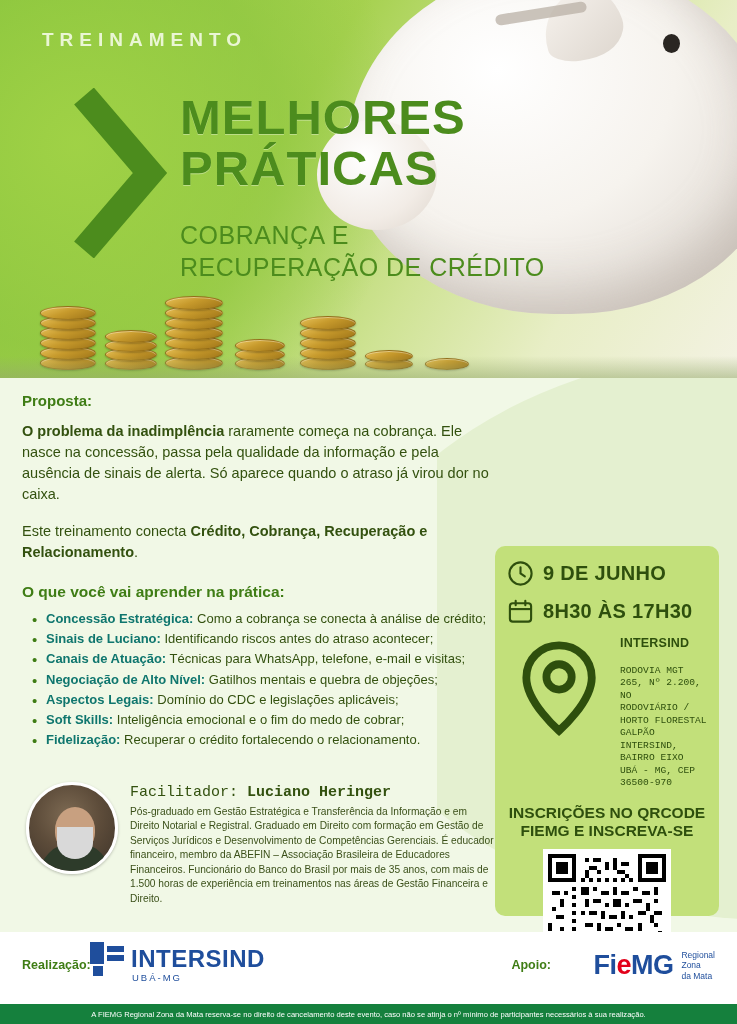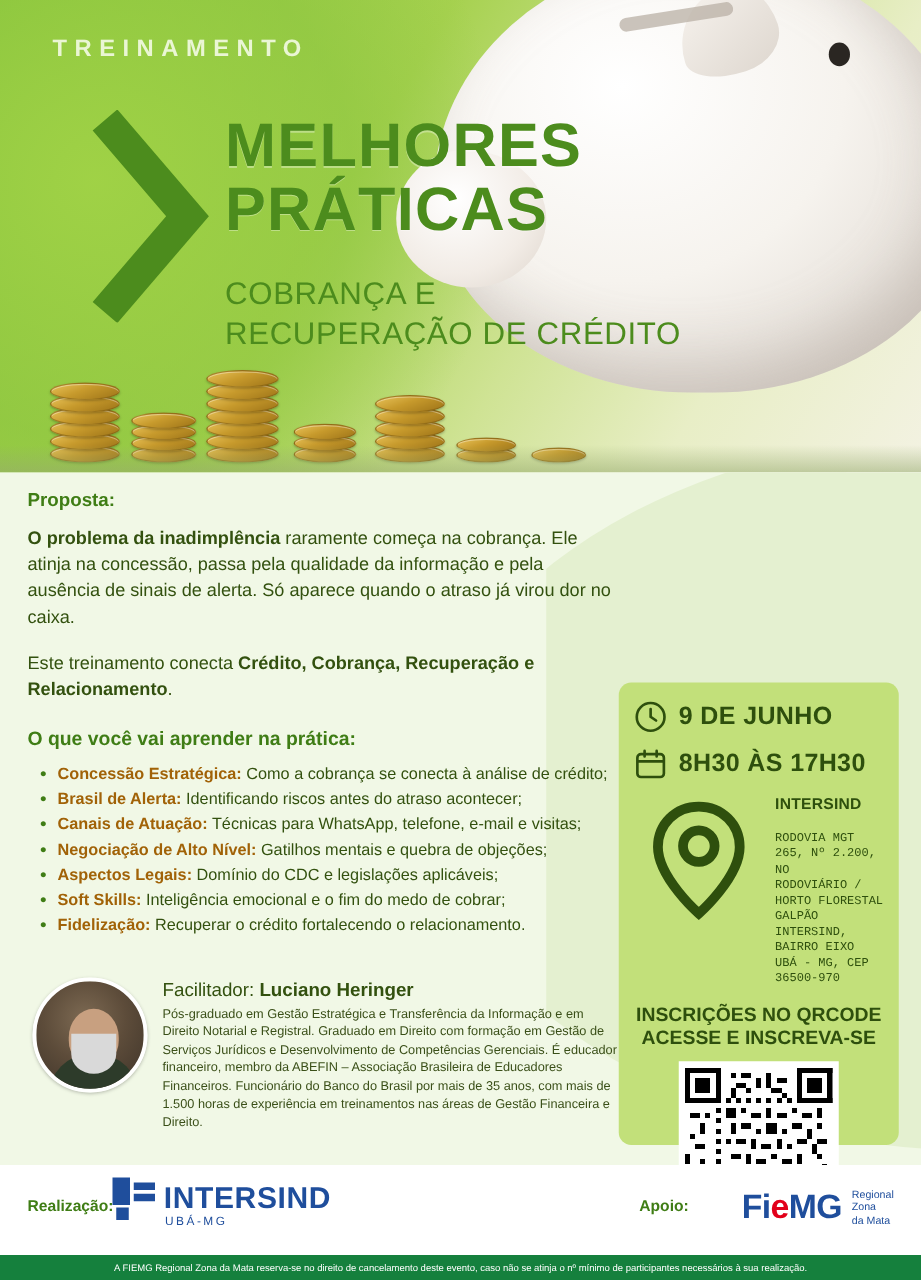--- a/index.html
+++ b/index.html
@@ -125,21 +125,21 @@
   .p2 { font-size: 14.5px; line-height: 1.45; color: #33510f; margin-top: 16px; }
   .p3 { font-size: 14.5px; line-height: 1.45; color: #33510f; margin-top: 14px; }
   .h-aprender { color: #3f7d15; font-size: 15.5px; font-weight: 700; margin-top: 20px; margin-bottom: 8px; }
   ul.topics { list-style: none; margin-left: 8px; }
   ul.topics li {
     font-size: 13px; line-height: 1.55; color: #33510f; position: relative; padding-left: 16px;
   }
   ul.topics li::before {
     content: "•"; position: absolute; left: 2px; top: -1px; color: #3f7d15; font-size: 15px;
   }
-  ul.topics li b { color: #a16207; }
+  ul.topics li b { color: #0f766e; }
 
   
   .facil { position: absolute; left: 26px; top: 404px; width: 470px; display: flex; gap: 12px; }
   .facil-photo {
     width: 92px; height: 92px; border-radius: 50%; flex: 0 0 92px;
     background: radial-gradient(circle at 45% 35%, #7d6a53 0%, #5d4c3a 45%, #3c3228 100%);
     border: 3px solid #ffffff;
     position: relative; overflow: hidden;
     box-shadow: 0 1px 3px rgba(0,0,0,.25);
   }
@@ -149,21 +149,21 @@
   }
   .facil-photo .beard {
     position: absolute; left: 28px; top: 42px; width: 36px; height: 32px;
     background: #d9d9d9; border-radius: 0 0 50% 50%;
   }
   .facil-photo .shirt {
     position: absolute; left: 10px; bottom: -6px; width: 72px; height: 34px;
     background: #2d3b2a; border-radius: 36px 36px 0 0;
   }
   .facil-text { padding-top: 2px; }
-  .facil-name { font-size: 15px; color: #33510f; }
+  .facil-name { font-size: 15px; color: #33510f; font-family: Liberation Mono, monospace; }
   .facil-name b { color: #33510f; }
   .facil-bio { font-size: 10.2px; line-height: 1.42; color: #3a4f18; margin-top: 4px; }
 
   
   .info { position: absolute; right: 18px; top: 168px; width: 224px; padding: 14px 12px; }
   .info-row { display: flex; align-items: center; gap: 9px; margin-bottom: 11px; }
   .info-row .ico { flex: 0 0 27px; height: 27px; }
   .info-date { font-size: 20px; font-weight: 800; color: #2e4f0d; letter-spacing: .3px; }
   .info-time { font-size: 20px; font-weight: 800; color: #2e4f0d; letter-spacing: .3px; }
   .addr-row { display: flex; gap: 9px; align-items: flex-start; margin-top: 2px; }
@@ -272,30 +272,30 @@
     </div>
   </div>
 
   <div class="body-wrap">
     <div class="body-curve"></div>
     <div class="green-panel"></div>
 
     <div class="content">
       <div class="h-proposta">Proposta:</div>
       <div class="p1">
-        <b>O problema da inadimplência</b><span> raramente começa na cobrança. Ele atinja na concessão, passa pela qualidade da informação e pela ausência de sinais de alerta. Só aparece quando o atraso já virou dor no caixa.</span>
+        <b>O problema da inadimplência</b><span> raramente começa na cobrança. Ele nasce na concessão, passa pela qualidade da informação e pela ausência de sinais de alerta. Só aparece quando o atraso já virou dor no caixa.</span>
       </div>
       <div class="p2">
         <span>Este treinamento conecta </span><b>Crédito, Cobrança, Recuperação e Relacionamento</b><span>.</span>
       </div>
 
       <div class="h-aprender">O que você vai aprender na prática:</div>
       <ul class="topics">
         <li><b>Concessão Estratégica:</b><span> Como a cobrança se conecta à análise de crédito;</span></li>
-        <li><b>Brasil de Alerta:</b><span> Identificando riscos antes do atraso acontecer;</span></li>
+        <li><b>Sinais de Luciano:</b><span> Identificando riscos antes do atraso acontecer;</span></li>
         <li><b>Canais de Atuação:</b><span> Técnicas para WhatsApp, telefone, e-mail e visitas;</span></li>
         <li><b>Negociação de Alto Nível:</b><span> Gatilhos mentais e quebra de objeções;</span></li>
         <li><b>Aspectos Legais:</b><span> Domínio do CDC e legislações aplicáveis;</span></li>
         <li><b>Soft Skills:</b><span> Inteligência emocional e o fim do medo de cobrar;</span></li>
         <li><b>Fidelização:</b><span> Recuperar o crédito fortalecendo o relacionamento.</span></li>
       </ul>
     </div>
 
     <div class="facil">
       <div class="facil-photo">
@@ -339,21 +339,21 @@
             <div>RODOVIA MGT 265, Nº 2.200, NO</div>
             <div>RODOVIÁRIO / HORTO FLORESTAL</div>
             <div>GALPÃO INTERSIND, BAIRRO EIXO</div>
             <div>UBÁ - MG, CEP 36500-970</div>
           </div>
         </div>
       </div>
 
       <div class="insc">
         <div>INSCRIÇÕES NO QRCODE</div>
-        <div>ACESSE E INSCREVA-SE</div>
+        <div>FIEMG E INSCREVA-SE</div>
       </div>
 
       <div class="qr-wrap">
         <div class="qr">
           <svg width="118" height="118" viewBox="0 0 29 29" shape-rendering="crispEdges">
             <rect width="29" height="29" fill="#ffffff"></rect>
             <g fill="#000000">
 
               <rect x="0" y="0" width="7" height="1"></rect>
                 <rect x="0" y="6" width="7" height="1"></rect>

